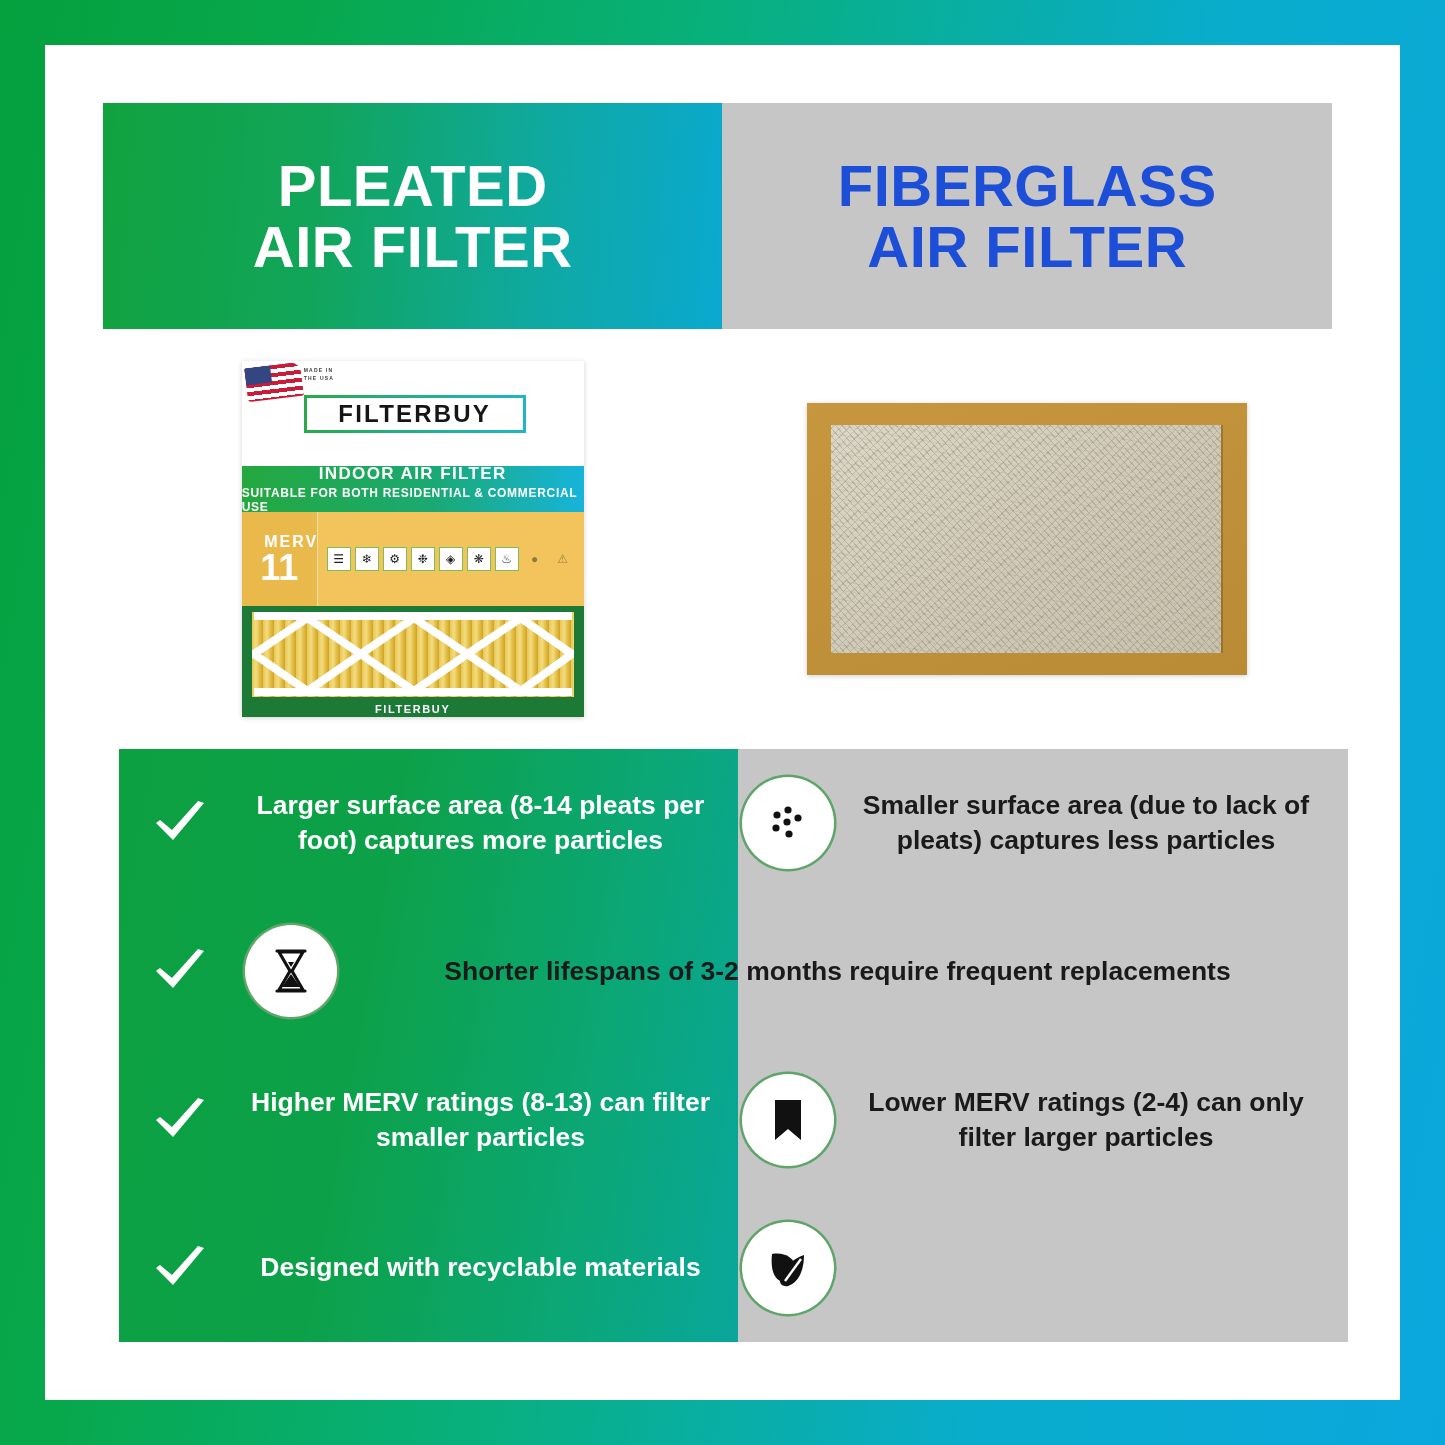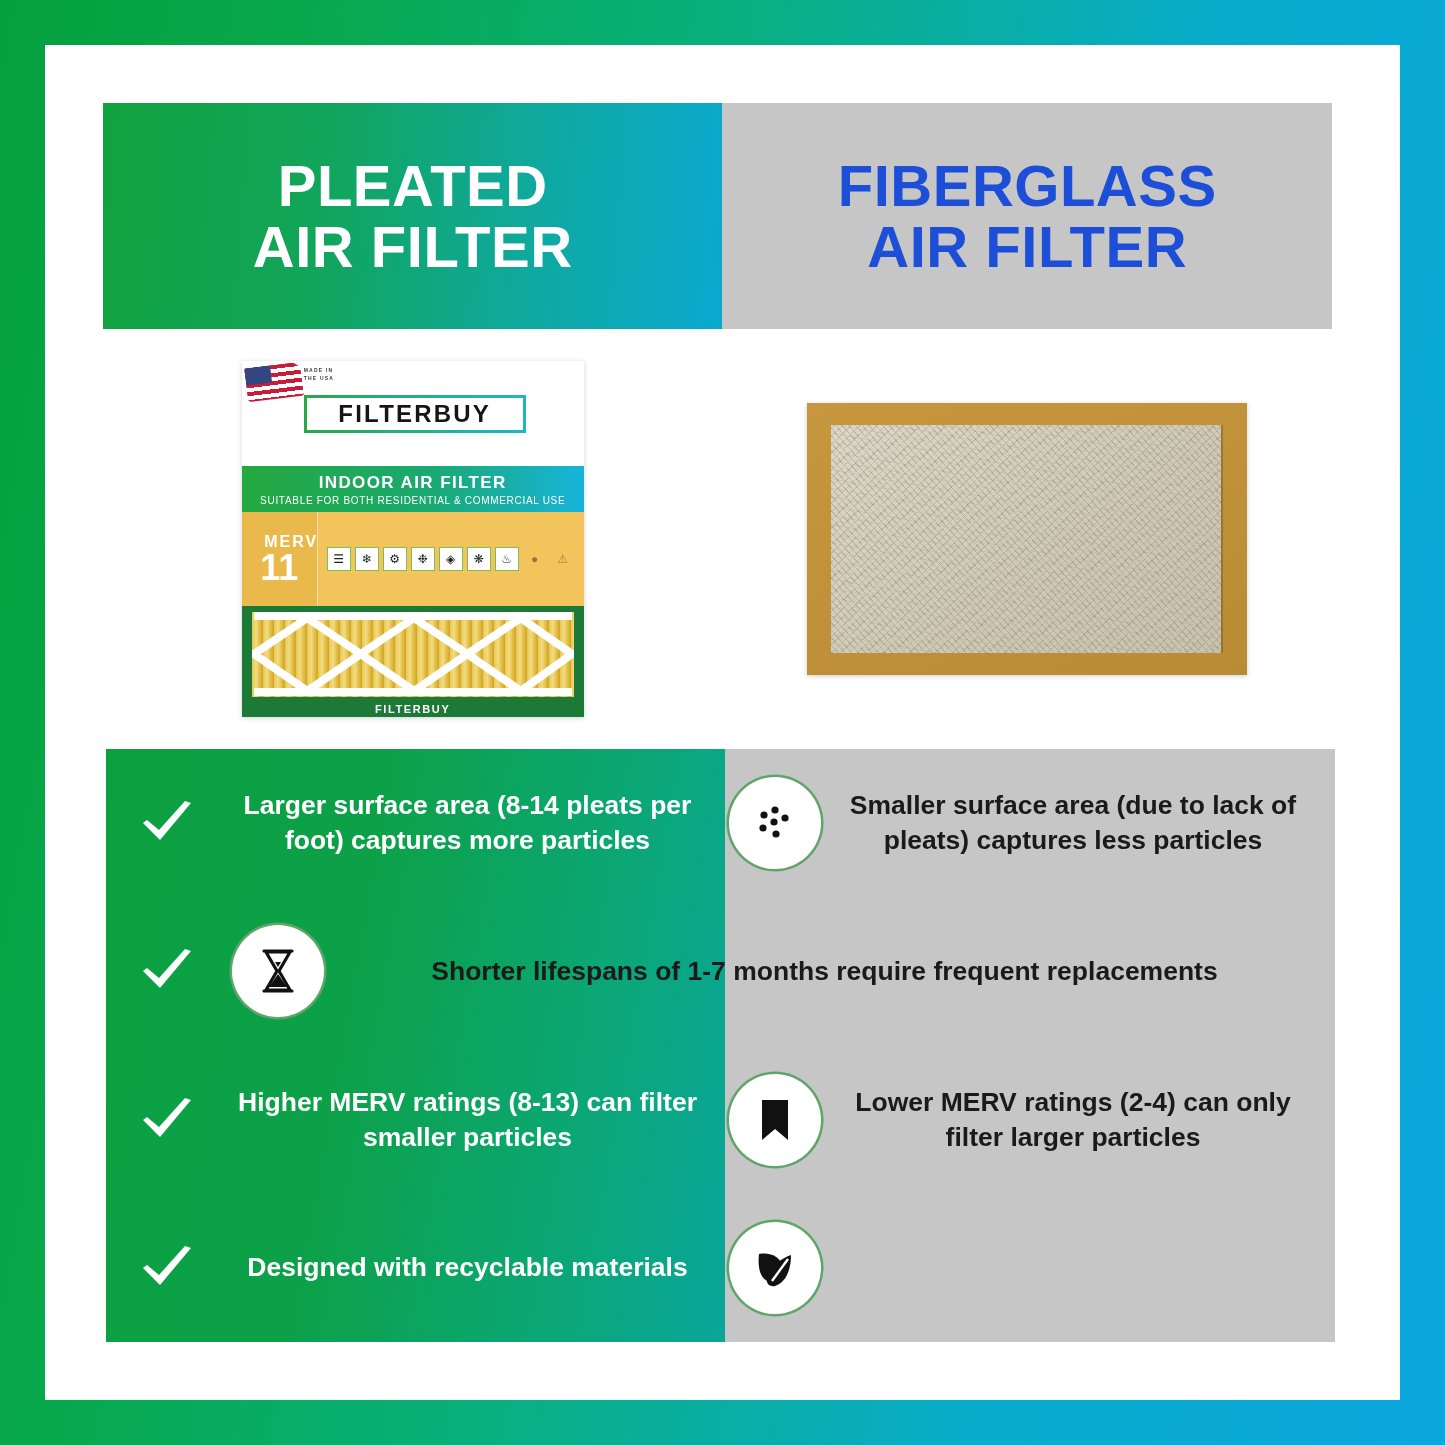--- a/index.html
+++ b/index.html
@@ -83,21 +83,21 @@
   }
   .logo-word { font-size: 24px; font-weight: 800; letter-spacing: 2.2px; color: #151515; }
 
   .band-indoor {
     height: 46px;
     background: linear-gradient(90deg,#24a83e 0%, #1aa972 55%, #17b4db 100%);
     display: flex; flex-direction: column; align-items: center; justify-content: center;
     color: #fff;
   }
   .band-indoor .t1 { font-size: 17px; font-weight: 800; letter-spacing: 1.4px; }
-  .band-indoor .t2 { font-size: 10px; font-weight: 400; letter-spacing: .7px; margin-top: 2px; text-align: right; }
+  .band-indoor .t2 { font-size: 12px; font-weight: 700; letter-spacing: .7px; margin-top: 2px; }
 
   .band-merv { display: flex; height: 94px; background: #f3c45c; }
   .merv-left {
     width: 76px; background: #eab94c;
     display: flex; flex-direction: column; align-items: center; justify-content: center;
     color: #fff; border-right: 1px solid rgba(255,255,255,.55);
   }
   .merv-left .m1 { font-size: 16px; font-weight: 800; letter-spacing: 2px; margin-left: 24px; }
   .merv-left .m2 { font-size: 36px; font-weight: 800; line-height: .95; }
   .merv-right { flex: 1; display: flex; flex-direction: column; }
@@ -153,21 +153,21 @@
       repeating-linear-gradient(10deg, rgba(160,152,132,.20) 0 1px, transparent 1px 9px),
       linear-gradient(145deg,#ddd7c7,#cfc9b6 55%,#c9c2ae);
   }
   .fiber-filter::after {
     content: ""; position: absolute; right: 24px; top: 22px; width: 2px; bottom: 22px;
     background: rgba(90,70,30,.35);
   }
 
   
   .features {
-    position: absolute; left: 3px; top: 646px; width: 100%; height: 593px;
+    position: absolute; left: 16px; top: 646px; width: 100%; height: 593px;
     display: flex;
     justify-content: center;
   }
   .feat-col.left {
     flex: 0 0 50.4%;
     background: linear-gradient(100deg,#0ca041 0%, #0ca149 40%, #0ba776 75%, #09a69b 100%);
   }
   .feat-col.right { flex: 1 1 auto; background: #c6c6c6; }
 
   .rows { position: absolute; inset: 0; display: flex; flex-direction: column; }
@@ -321,21 +321,21 @@
                 <svg viewBox="0 0 50 50" aria-hidden="true">
                   <g fill="none" stroke="#111111" stroke-width="3.2" stroke-linejoin="round">
                     <path d="M13 6 H37 L26 25 L37 44 H13 L24 25 Z"></path>
                     <path d="M11 5 H39 M11 45 H39" stroke-linecap="round"></path>
                   </g>
                   <path d="M16 41 H34 L25 28 Z" fill="#111111"></path>
                   <path d="M22 16 H28 L25 21 Z" fill="#111111"></path>
                 </svg>
               </div>
             </div>
-            <div class="txt-right">Shorter lifespans of 1-7 months require frequent replacements</div>
+            <div class="txt-right">Shorter lifespans of 3-2 months require frequent replacements</div>
           </div>
 
           <div class="frow">
             <div class="check-cell">
               <svg viewBox="0 0 54 46" aria-hidden="true">
                 <path d="M3 23 L20 40 L51 3 L45 1 L19 30 L7 20 Z" fill="#ffffff"></path>
               </svg>
             </div>
             <div class="txt-left">Higher MERV ratings (8-13) can filter smaller particles</div>
             <div class="icon-cell">

